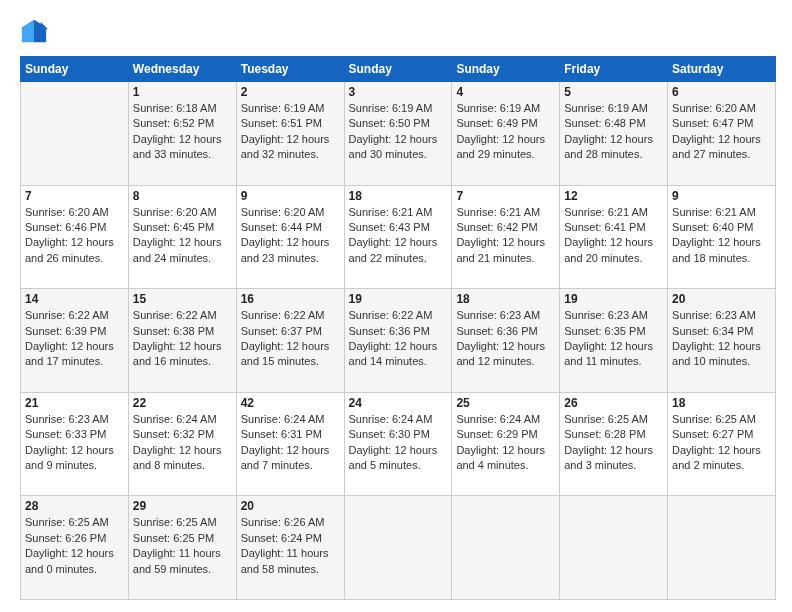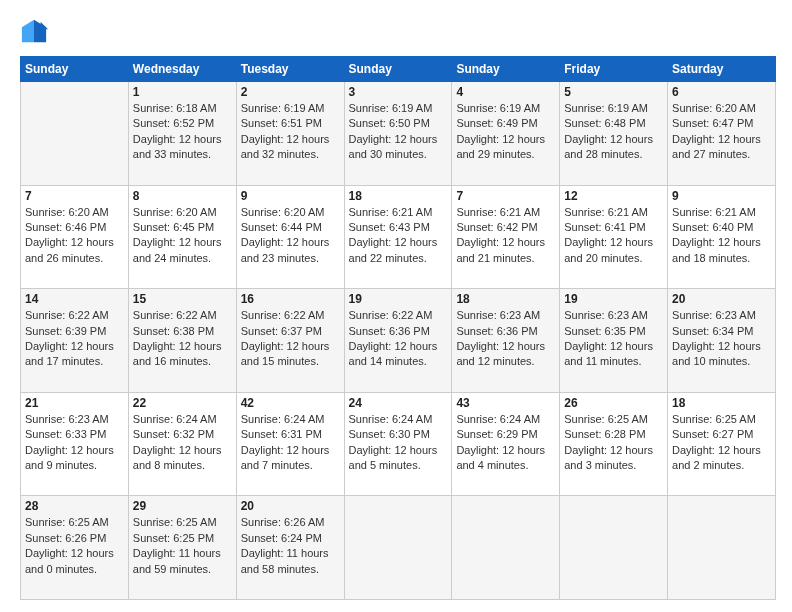--- a/index.html
+++ b/index.html
@@ -230,21 +230,21 @@
           </td>
           <td>
             <div class="day-number">42</div>
             <div class="day-info">Sunrise: 6:24 AM<br>Sunset: 6:31 PM<br>Daylight: 12 hours and 7 minutes.</div>
           </td>
           <td>
             <div class="day-number">24</div>
             <div class="day-info">Sunrise: 6:24 AM<br>Sunset: 6:30 PM<br>Daylight: 12 hours and 5 minutes.</div>
           </td>
           <td>
-            <div class="day-number">43</div>
+            <div class="day-number">25</div>
             <div class="day-info">Sunrise: 6:24 AM<br>Sunset: 6:29 PM<br>Daylight: 12 hours and 4 minutes.</div>
           </td>
           <td>
             <div class="day-number">26</div>
             <div class="day-info">Sunrise: 6:25 AM<br>Sunset: 6:28 PM<br>Daylight: 12 hours and 3 minutes.</div>
           </td>
           <td>
             <div class="day-number">18</div>
             <div class="day-info">Sunrise: 6:25 AM<br>Sunset: 6:27 PM<br>Daylight: 12 hours and 2 minutes.</div>
           </td>

